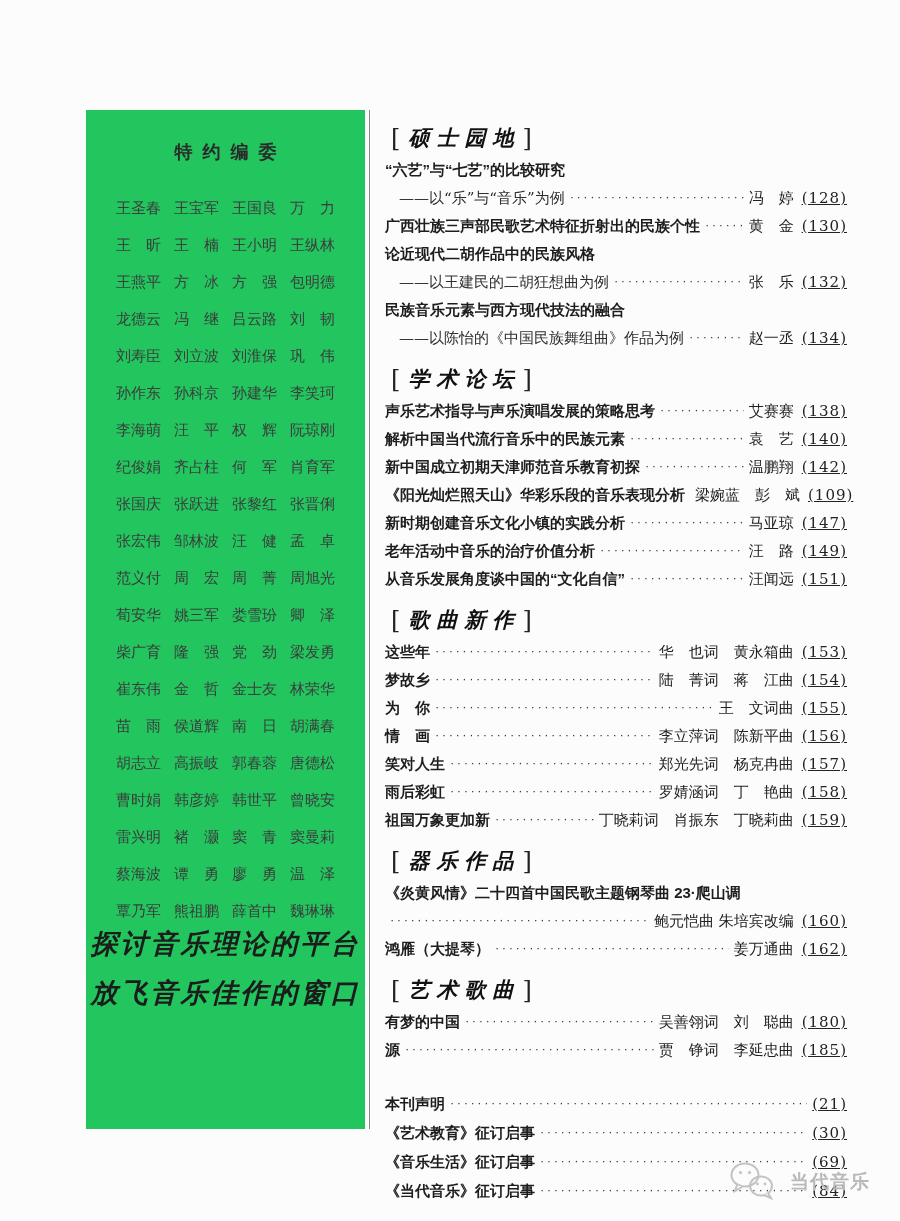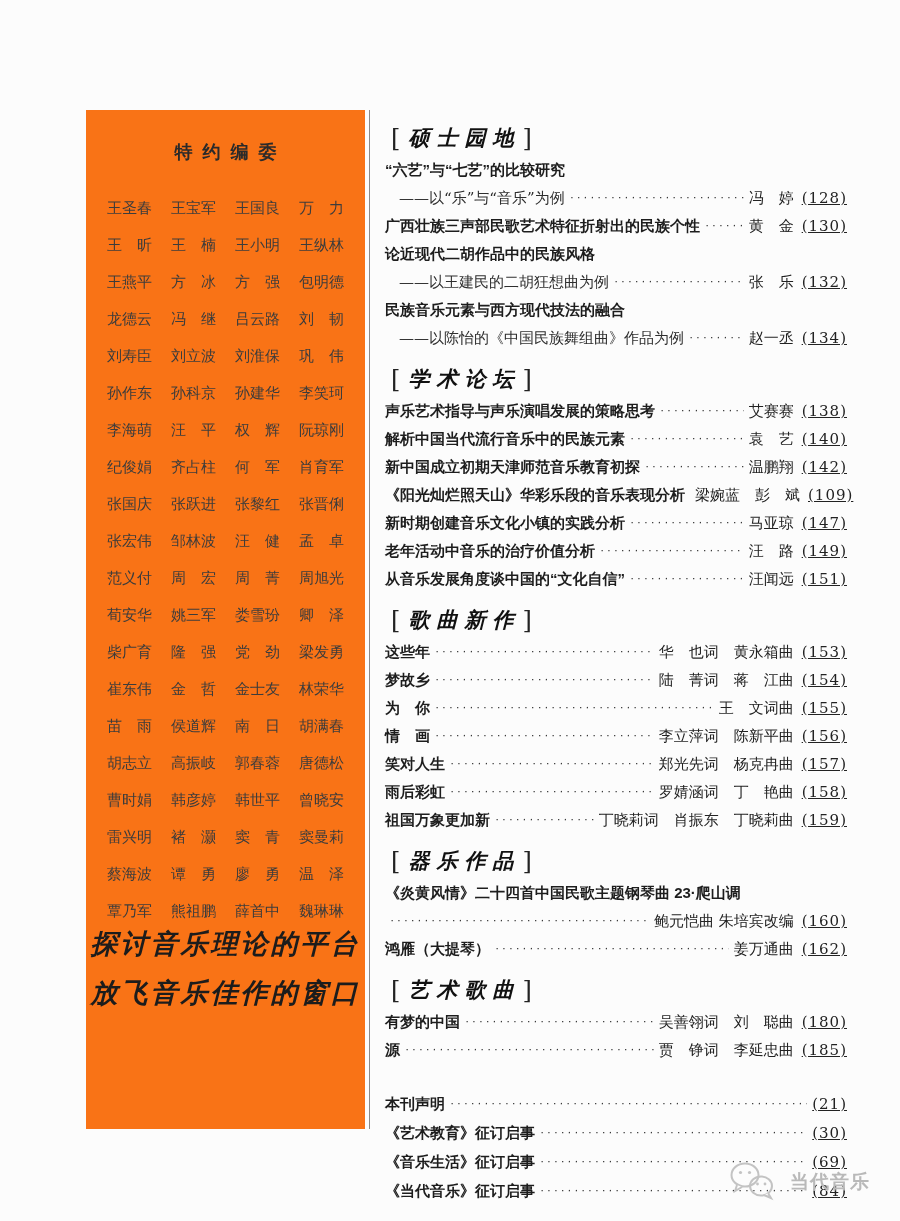--- a/index.html
+++ b/index.html
@@ -1,22 +1,22 @@
 <!DOCTYPE html>
 <html><head>
 <meta charset="utf-8">
 <style>
   html,body{margin:0;padding:0;}
   body{background:#ffffff;font-family:"Liberation Sans",sans-serif;}
   #page{position:relative;width:900px;height:1221px;background:#fcfcfc;overflow:hidden;margin:0 auto;}
 
   
-  #board{position:absolute;left:86px;top:110px;width:279px;height:1019px;background:#f97316;}
+  #board{position:absolute;left:86px;top:110px;width:279px;height:1019px;background:#22c55e;}
   #board-title{margin-top:30px;text-align:center;font-size:18px;font-weight:700;letter-spacing:10px;color:#2a2a2a;text-indent:10px;}
-  #board-names{margin-top:26px;padding:0 21px;}
+  #board-names{margin-top:26px;padding:0 30px;}
   .name-row{display:flex;justify-content:space-between;height:37px;align-items:center;}
   .name-cell{font-size:15px;color:#3c3c3c;white-space:nowrap;}
   #board-slogan{position:absolute;left:0;bottom:112px;width:100%;text-align:center;}
   .slogan-line{font-family:"DejaVu Serif",serif;font-style:italic;font-weight:700;font-size:27px;color:#1c1c1c;line-height:49px;letter-spacing:3px;}
 
   
   #divider{position:absolute;left:369px;top:110px;width:1px;height:1019px;background:#8a8a8a;}
 
   
   #toc{position:absolute;left:385px;top:116px;width:462px;}

